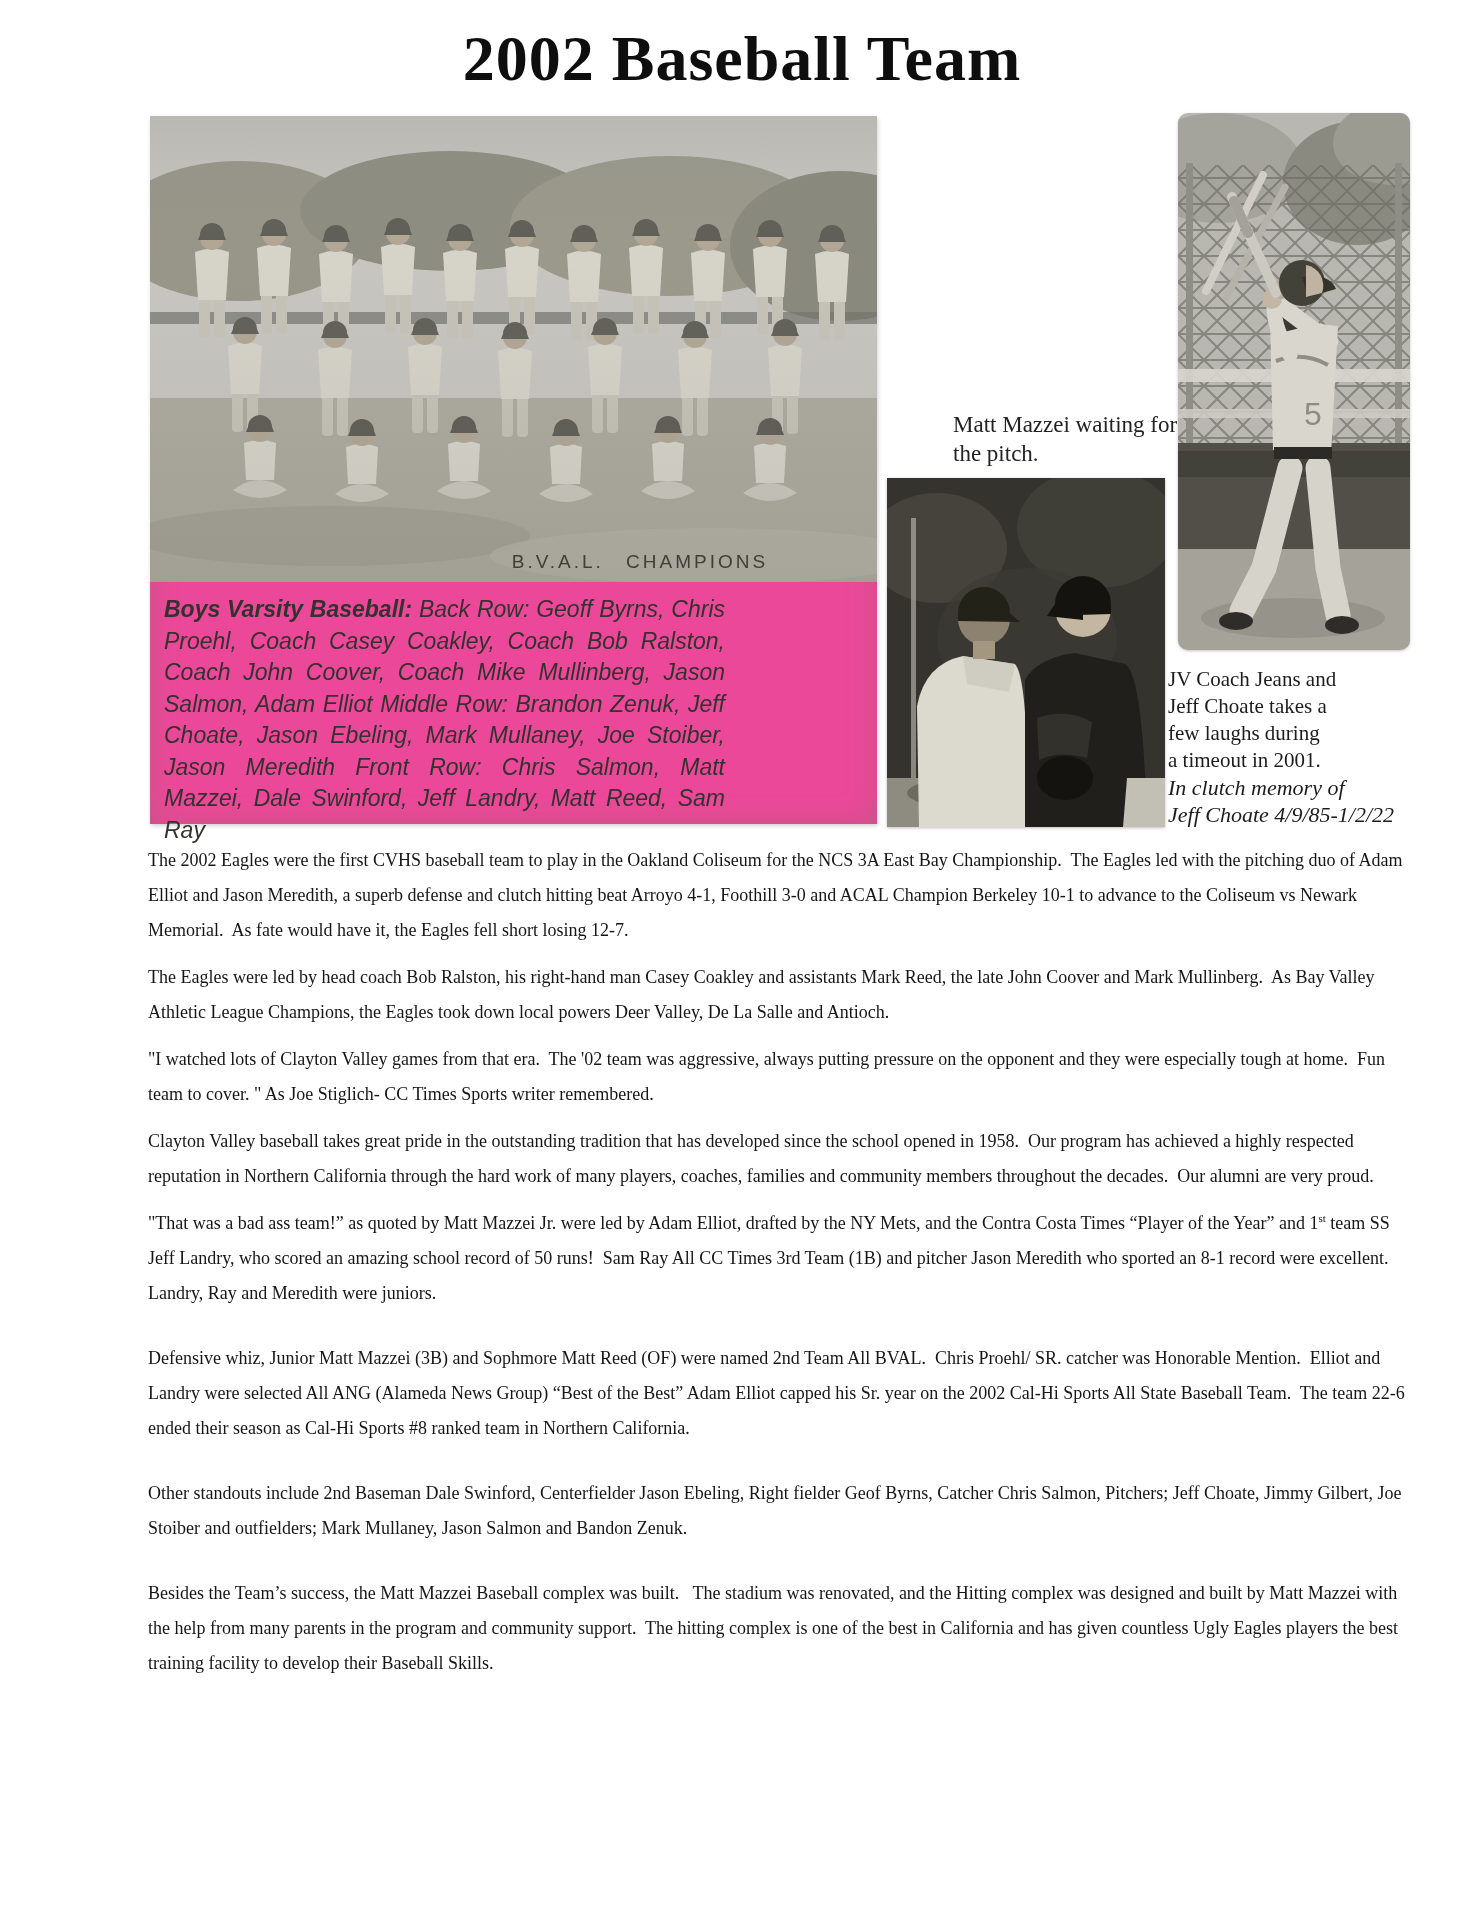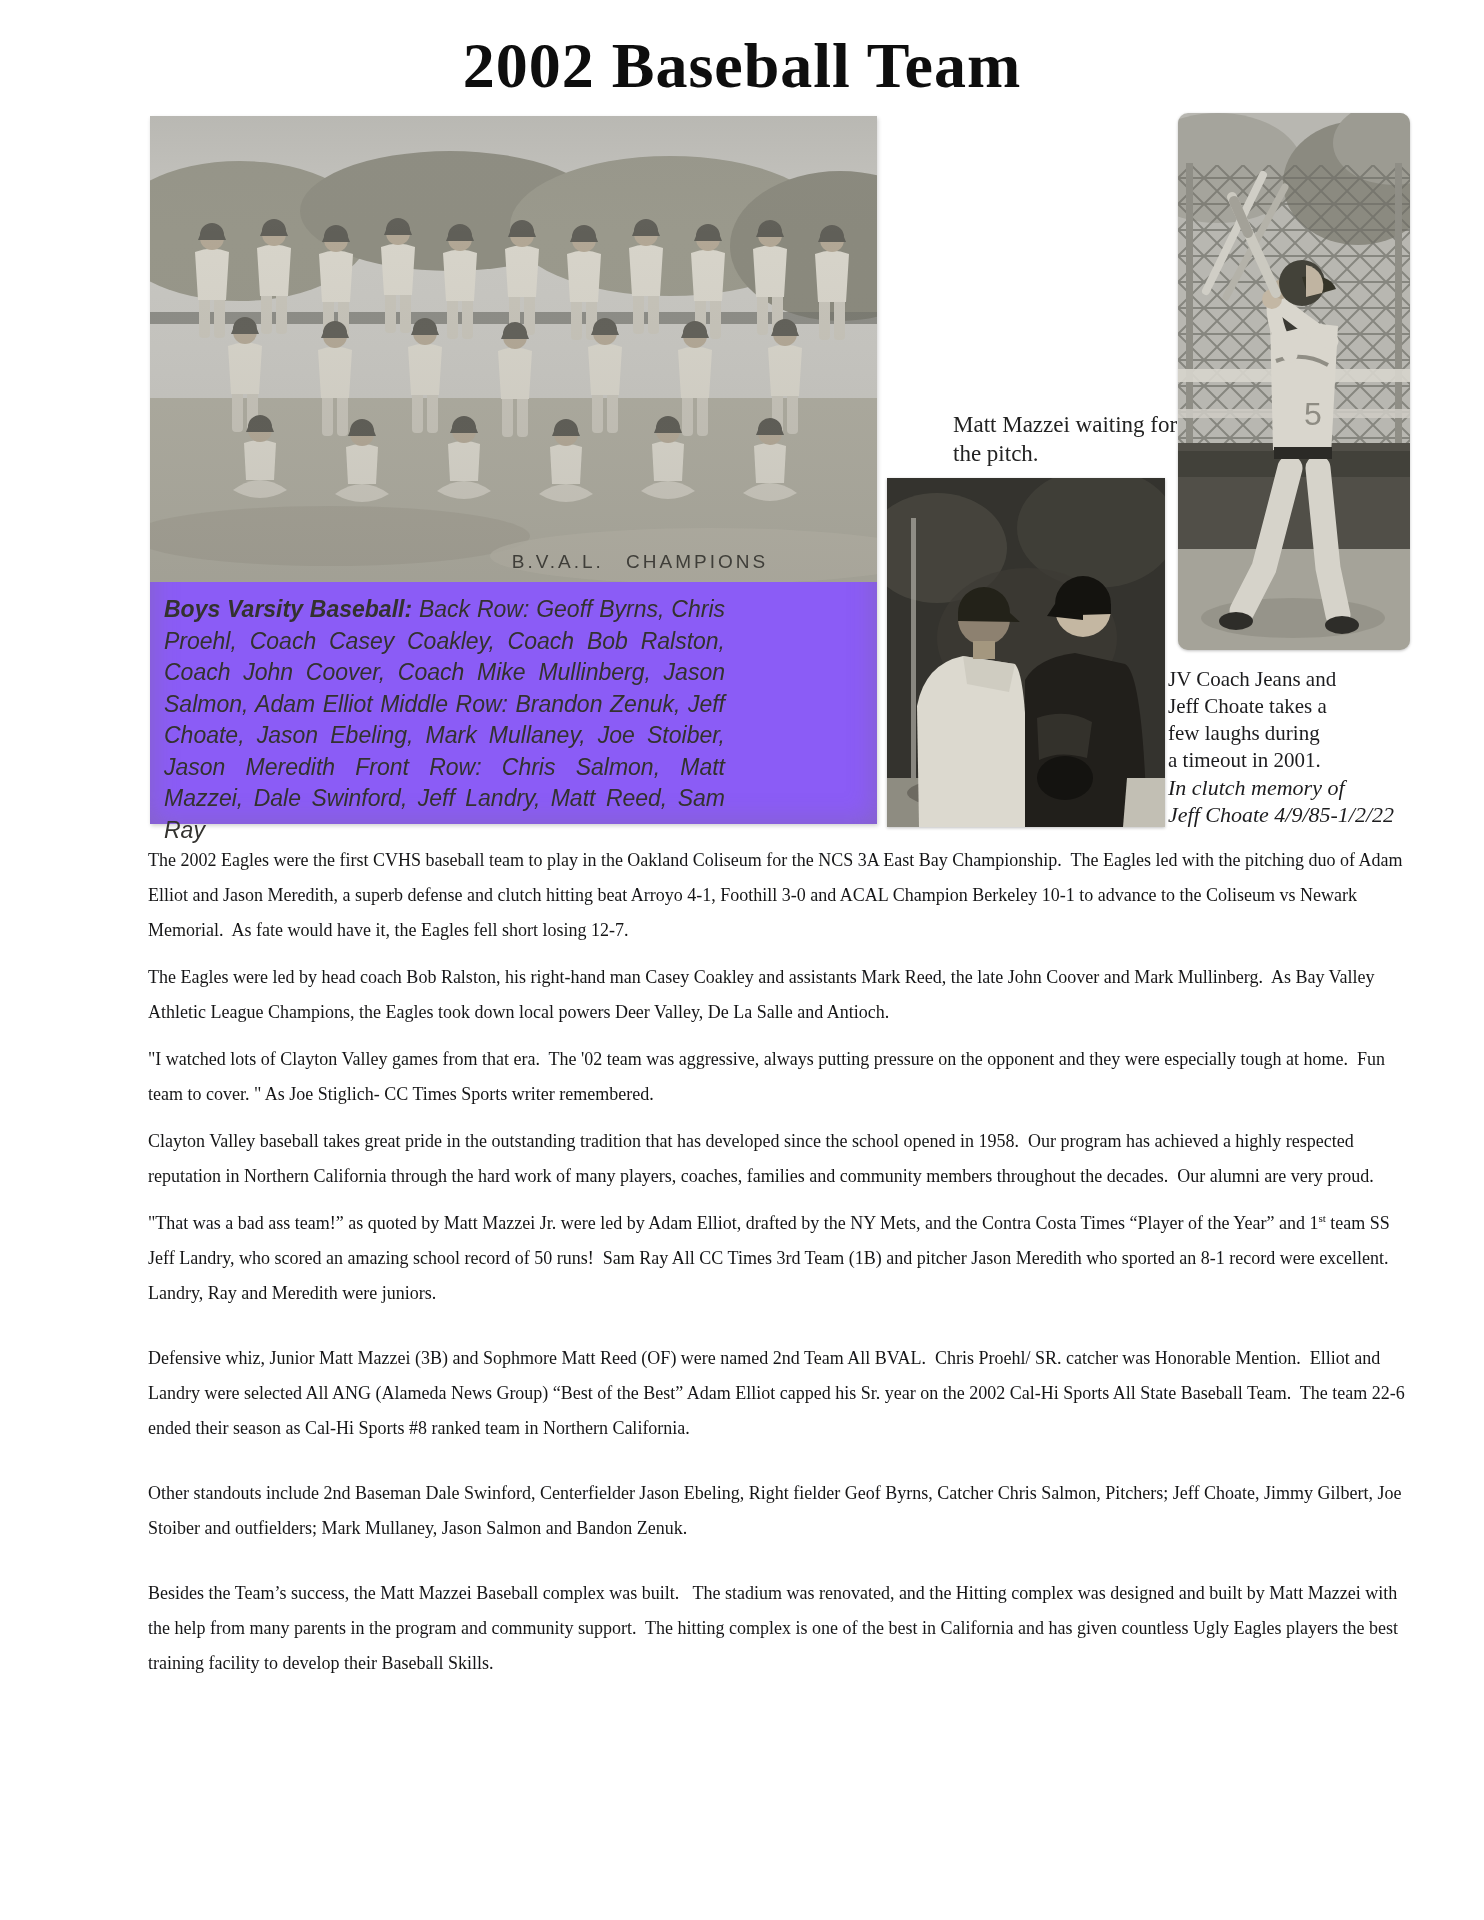--- a/index.html
+++ b/index.html
@@ -6,31 +6,31 @@
   .page {
     position: relative;
     width: 1484px; height: 1920px;
     margin: 0 auto;
     background: #ffffff;
     overflow: hidden;
     font-family: "Liberation Serif", "DejaVu Serif", serif;
     color: #1c1c1e;
   }
   .title {
-    position: absolute; top: 29px; left: 0; right: 0;
+    position: absolute; top: 22px; left: 0; right: 0;
     margin: 0; text-align: center;
     font-size: 64px; font-weight: 600; letter-spacing: 1px;
     font-family: "Liberation Serif", "DejaVu Serif", serif;
     color: #0e0e0e;
   }
   
   .team-clipping {
     position: absolute; left: 150px; top: 116px;
     width: 727px; height: 708px; margin: 0;
-    background: #8b5cf6;
+    background: #ec4899;
     box-shadow: inset 0 0 28px rgba(120,115,100,.35), 1px 2px 4px rgba(0,0,0,.18);
   }
   .team-photo { width: 727px; height: 466px; overflow: hidden; }
   .team-photo svg { display:block; }
   .team-caption {
     padding: 12px 152px 0 14px;
     font-family: "Liberation Sans", "DejaVu Sans", sans-serif;
     font-style: italic;
     font-size: 23px; line-height: 31.5px;
     color: #33322f;

